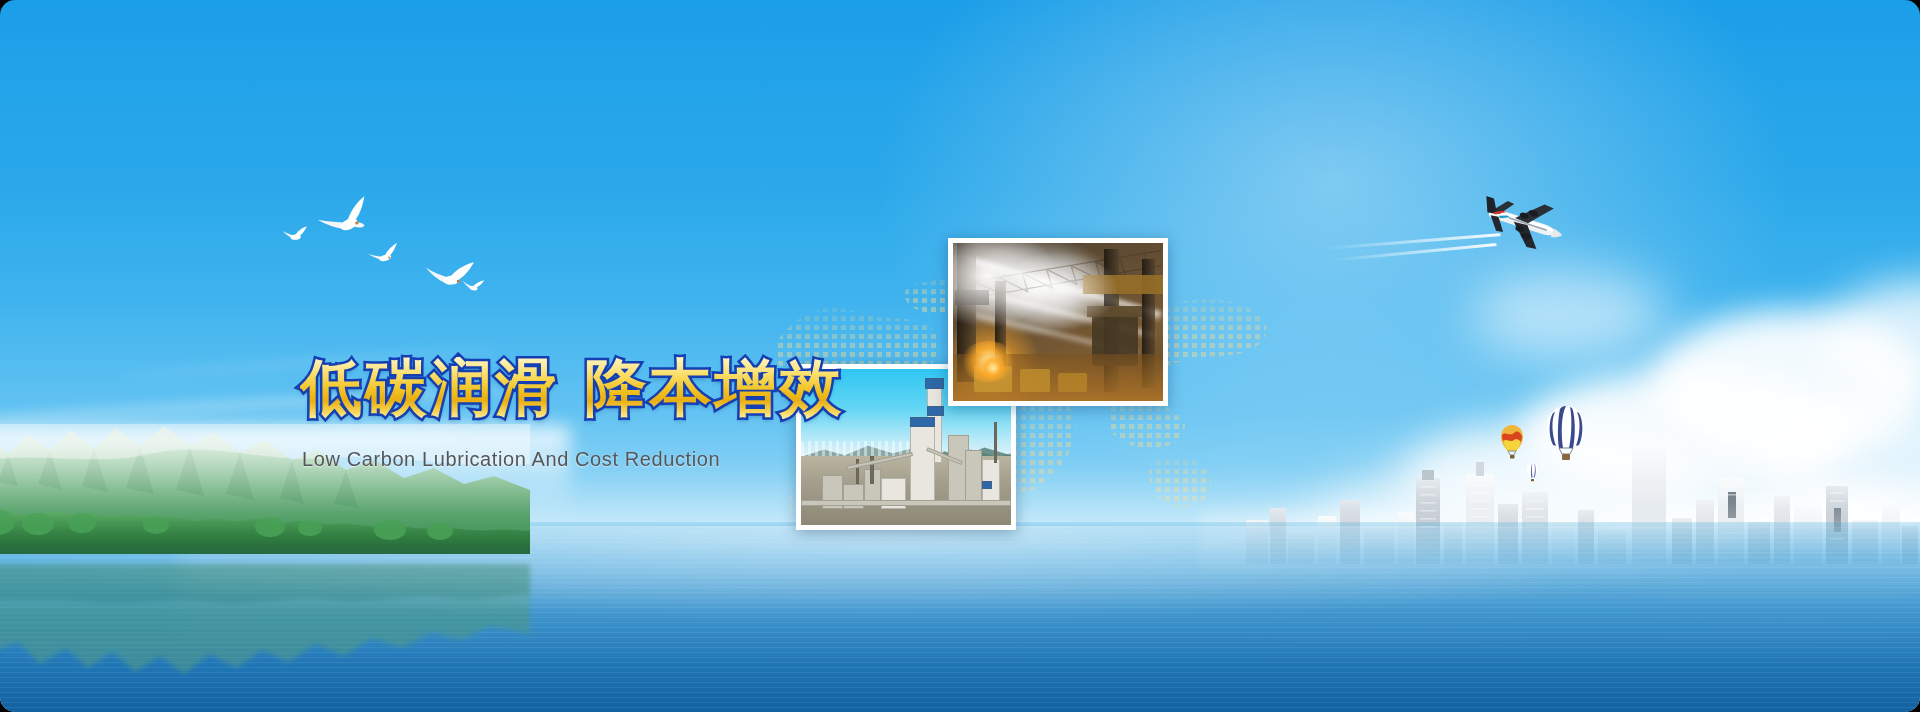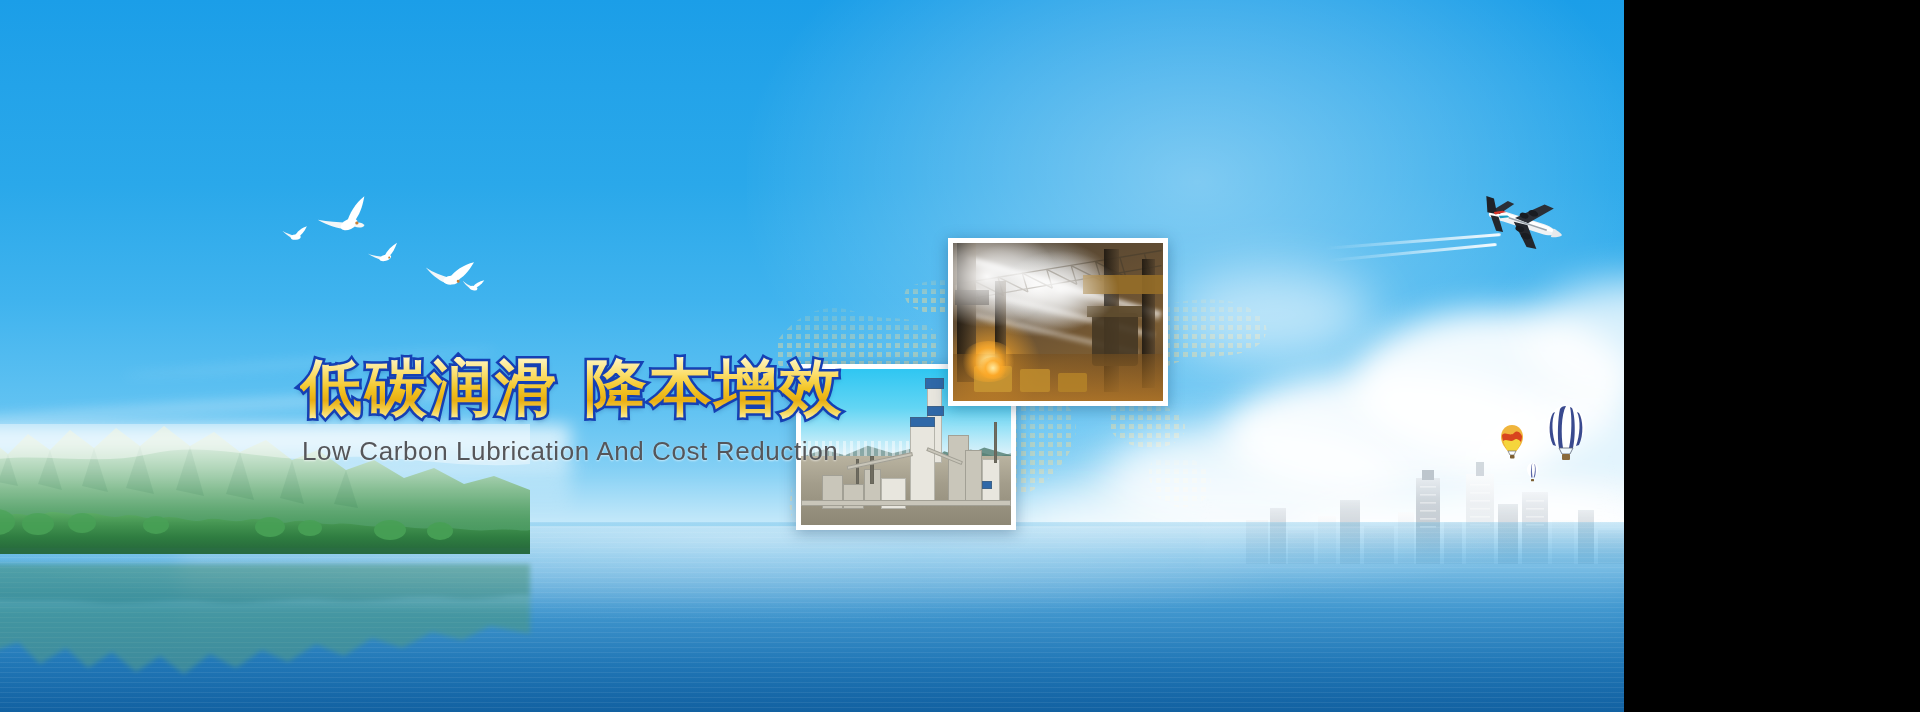--- a/index.html
+++ b/index.html
@@ -2,22 +2,23 @@
 <html><head>
 <meta charset="utf-8">
 <title>Banner</title>
 <style>
   * { margin:0; padding:0; box-sizing:border-box; }
   html,body { width:1920px; height:712px; overflow:hidden; background:#000; }
   body { font-family:"Liberation Sans", sans-serif; }
 
   .banner{
     position:relative;
-    width:1624px; height:712px;
+    width:1920px; height:712px;
     overflow:hidden;
+    border-radius:15px;
   }
 
   
   .sky{
     position:absolute; inset:0;
     background:linear-gradient(to bottom,
        #1b9ee8 0%,
        #23a3e9 12%,
        #2aa8ea 26%,
        #3fb3ee 42%,
@@ -205,22 +206,22 @@
     position:absolute; left:300px; top:357px;
     font-size:62px; font-weight:bold;
     letter-spacing:3px; line-height:1; white-space:nowrap;
     font-family:"DejaVu Sans","Liberation Sans",sans-serif;
     color:transparent;
     -webkit-text-stroke:5px #1540b4;
     text-shadow:0 3px 5px rgba(10,40,110,.35);
     z-index:7;
   }
   .subtitle{
-    position:absolute; left:302px; top:436px;
-    font-size:26px; letter-spacing:.6px;
+    position:absolute; left:302px; top:448px;
+    font-size:20px; letter-spacing:.6px;
     color:#55565a;
     font-family:"Liberation Sans",sans-serif;
     white-space:nowrap;
     text-shadow:0 1px 2px rgba(255,255,255,.6);
     z-index:8;
   }
 </style>
 </head>
 <body>
 

